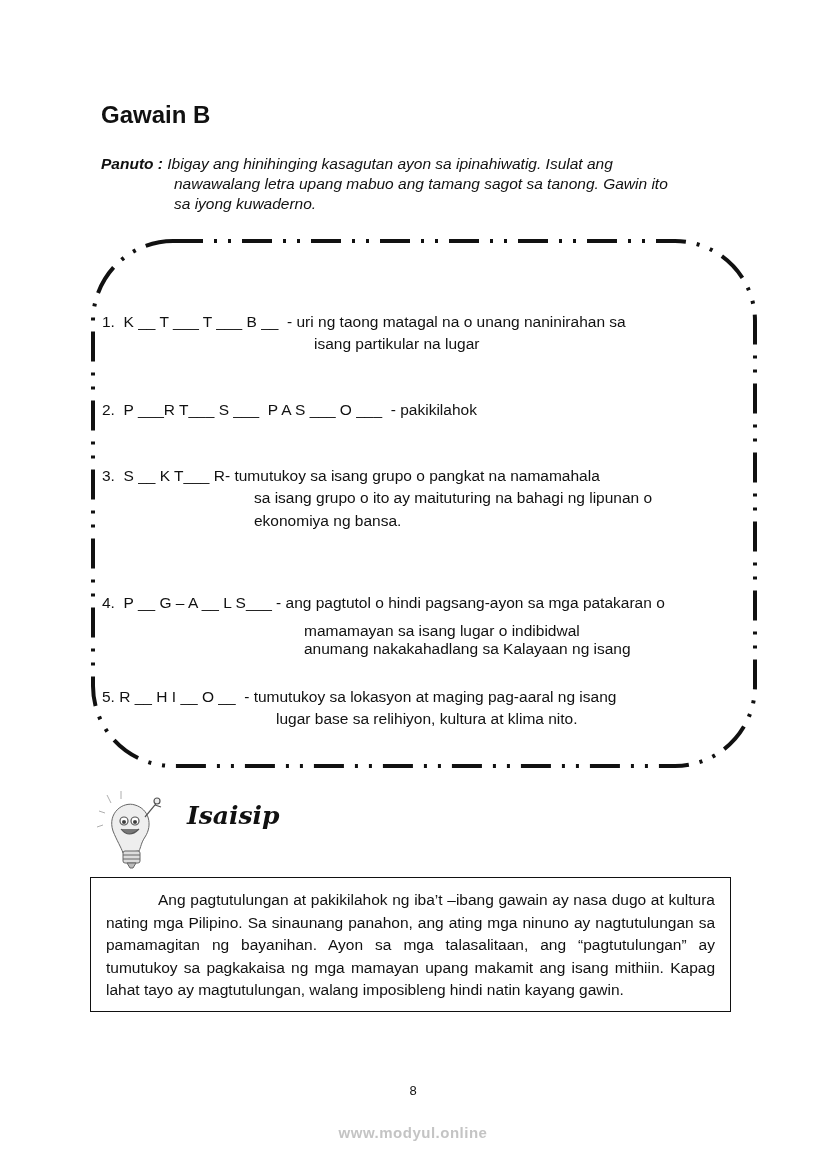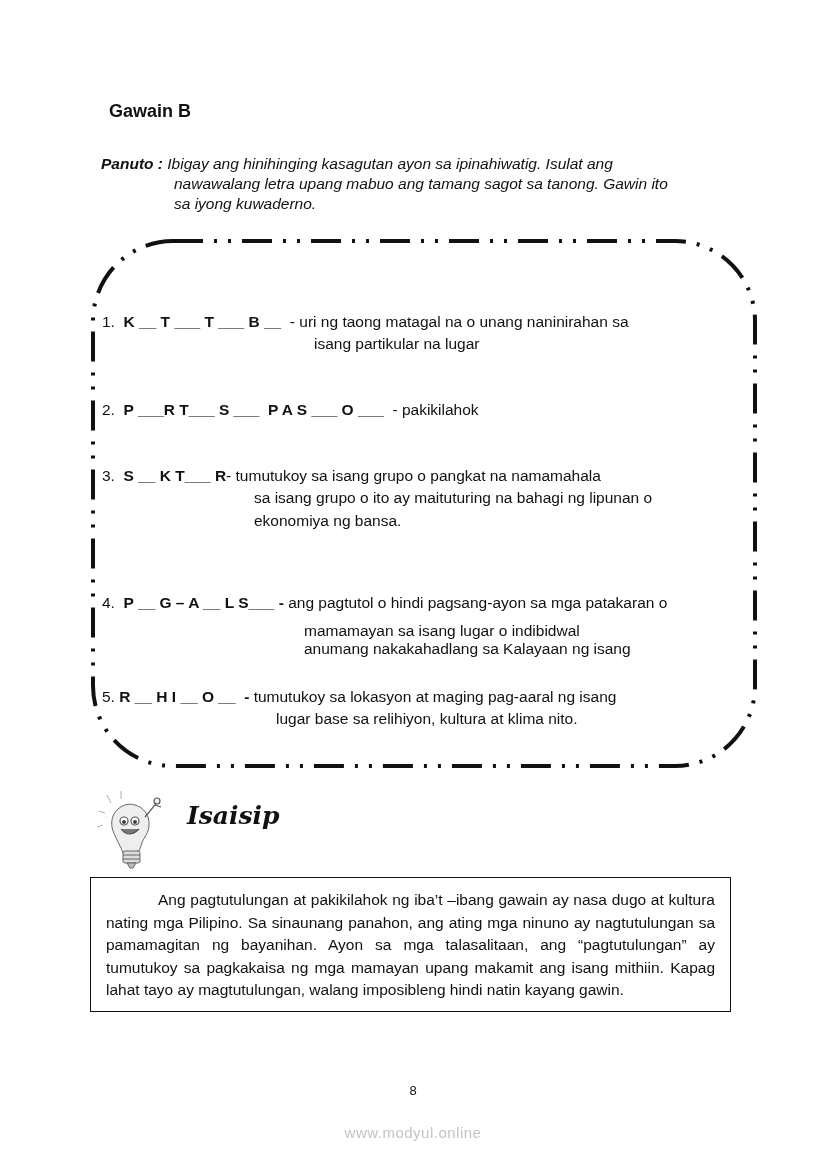--- a/index.html
+++ b/index.html
@@ -1,36 +1,36 @@
 <!DOCTYPE html>
 <html><head>
 <meta charset="utf-8">
 <style>
   html, body { margin: 0; padding: 0; background: #ffffff; }
   body { width: 826px; height: 1169px; position: relative; overflow: hidden;
          font-family: "Liberation Sans", sans-serif; color: #111; }
   .abs { position: absolute; }
-  .heading { left: 109px; top: 101px; font-size: 18px; font-weight: bold; }
+  .heading { left: 101px; top: 101px; font-size: 24px; font-weight: bold; }
   .panuto { left: 101px; top: 154px; font-size: 15.5px; line-height: 20px; width: 620px; }
   .panuto .lbl { font-weight: bold; }
   .panuto .line { display: block; white-space: nowrap; font-style: italic; }
   .panuto .indent { padding-left: 73px; }
   .frame { left: 80px; top: 232px; }
   .item { font-size: 15.5px; line-height: 22.5px; white-space: nowrap; }
-  .item .clue { font-weight: bold; }
+  .item .clue { font-weight: normal; }
   .isaisip-icon { left: 97px; top: 791px; width: 72px; height: 78px; }
   .isaisip-title { left: 187px; top: 801px; font-family: "DejaVu Serif", serif; font-style: italic;
                    font-weight: bold; font-size: 25px; }
   .box { left: 90px; top: 877px; width: 641px; height: 135px; border: 1.5px solid #111; box-sizing: border-box; }
   .box-text { position: absolute; left: 8px; top: 4px; right: 8px; font-size: 15.5px; line-height: 22.5px;
               text-align: justify; }
   .box-text p { margin: 7px; text-indent: 52px; }
   .page-num { left: 0; width: 826px; top: 1083px; text-align: center; font-size: 13px; }
   .watermark { left: 0; width: 826px; top: 1124px; text-align: center; font-size: 15px; color: #c4c4c4;
-               letter-spacing: 0.5px; }
+               letter-spacing: 0.5px; font-weight: bold; }
 </style>
 </head>
 <body>
 
 <div class="abs heading">Gawain B</div>
 
 <div class="abs panuto">
   <span class="line"><span class="lbl">Panuto :</span><span> Ibigay ang hinihinging kasagutan ayon sa ipinahiwatig. Isulat ang</span></span>
   <span class="line indent">nawawalang letra upang mabuo ang tamang sagot sa tanong. Gawin ito</span>
   <span class="line indent">sa iyong kuwaderno.</span>

